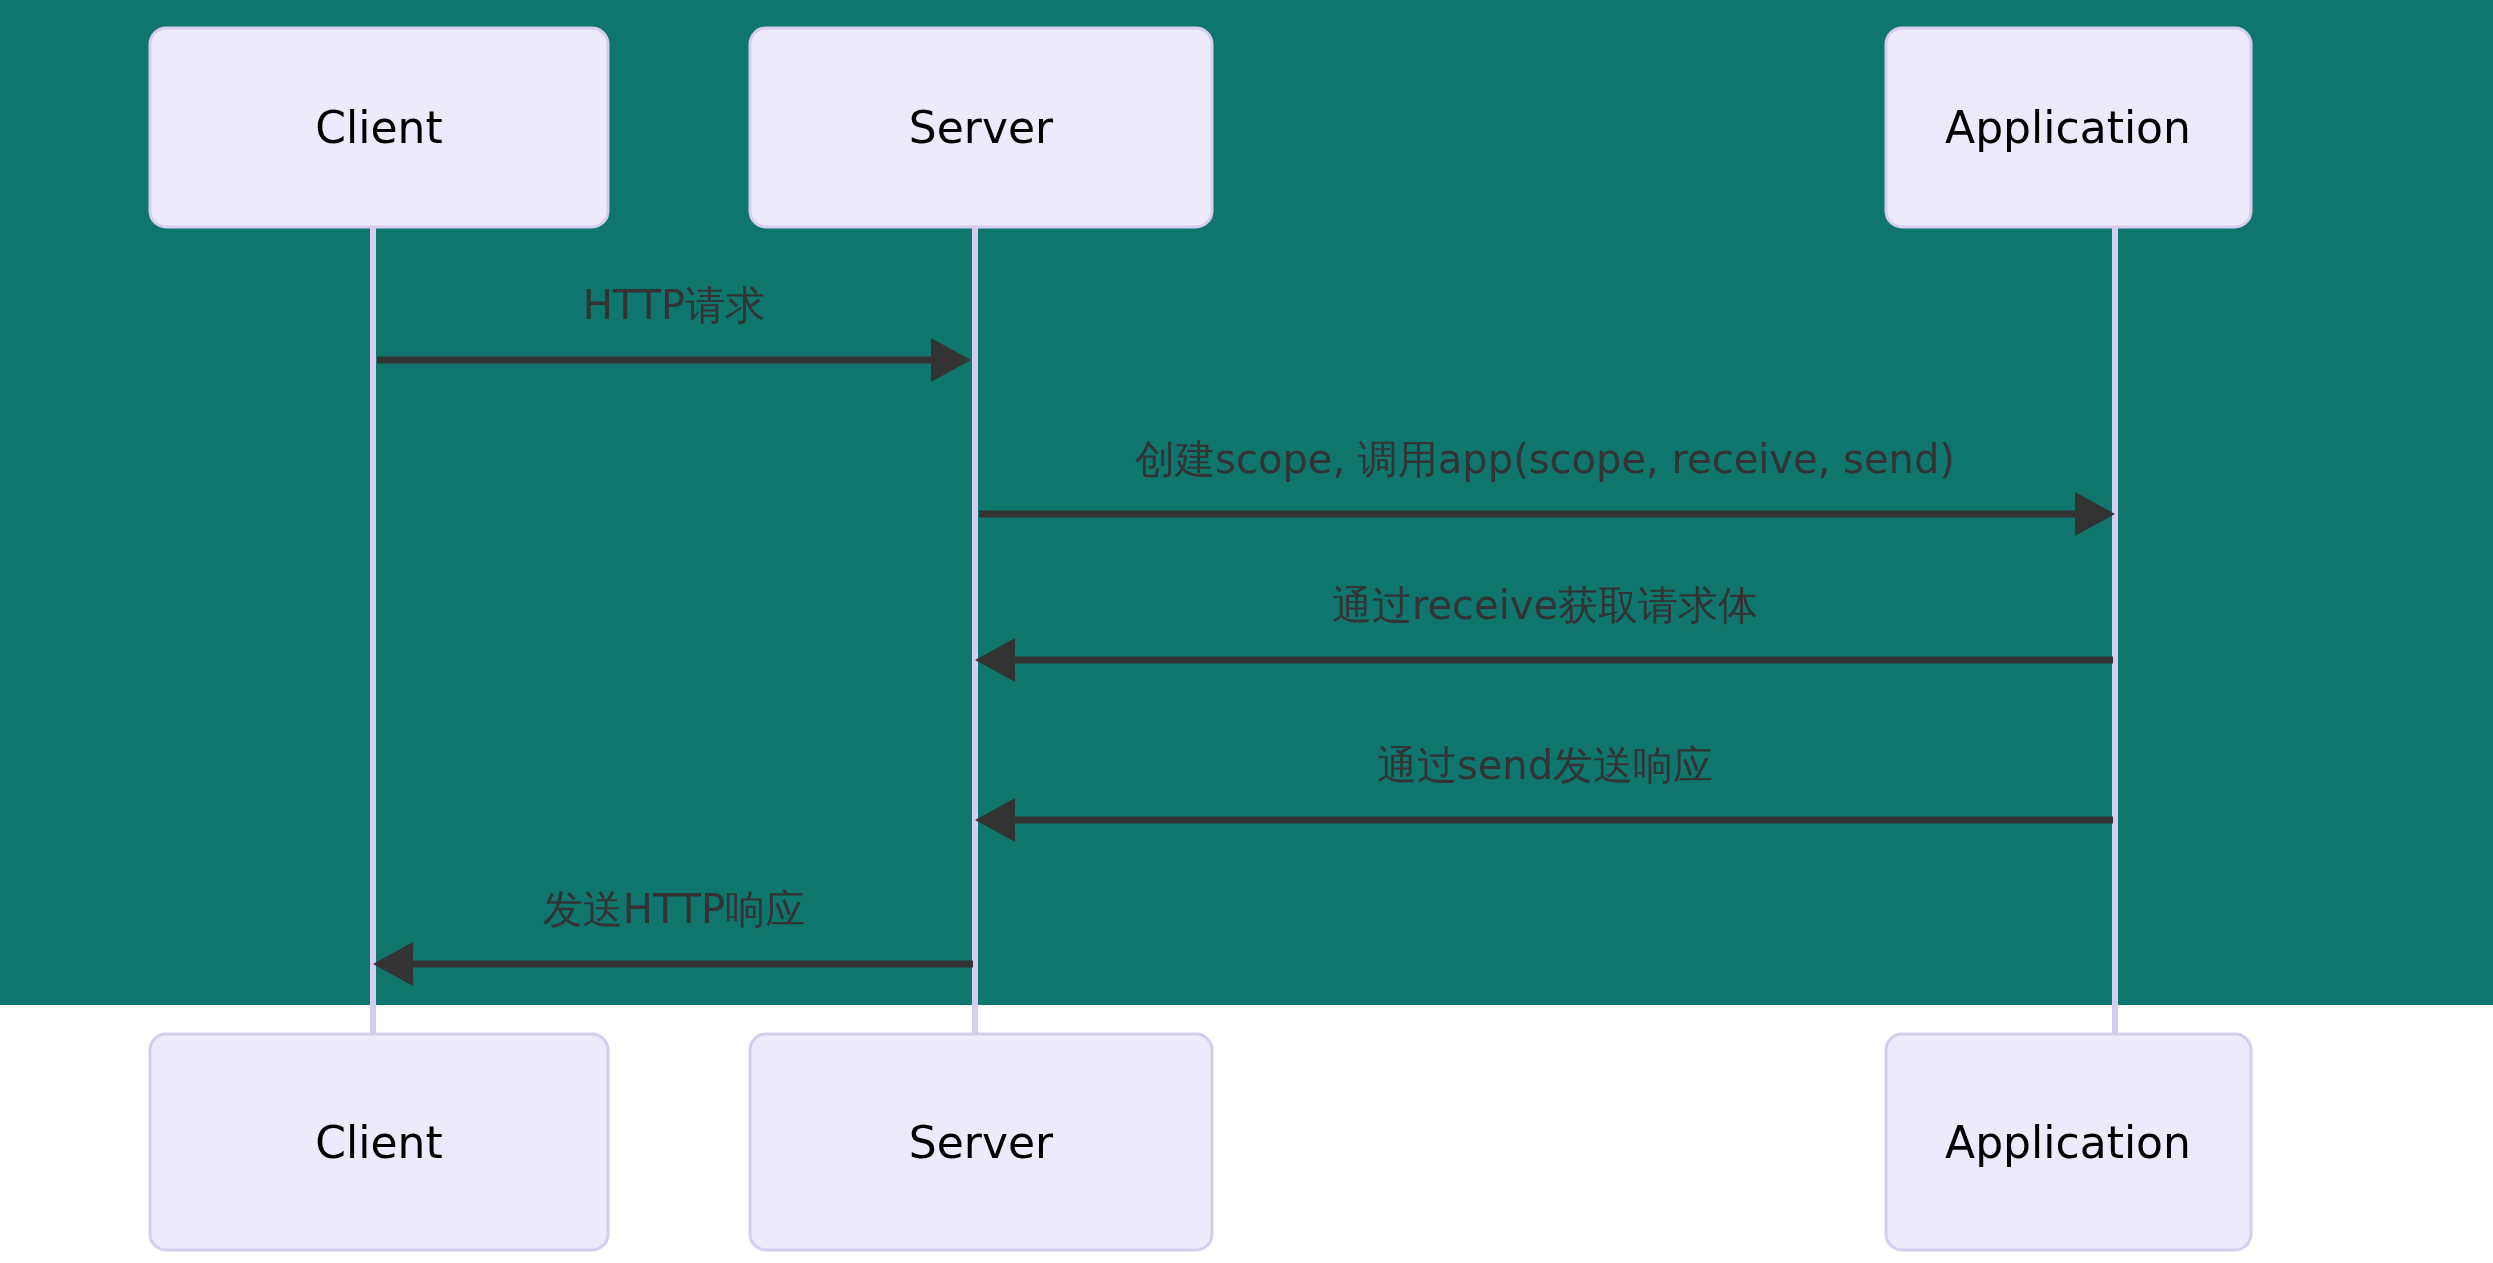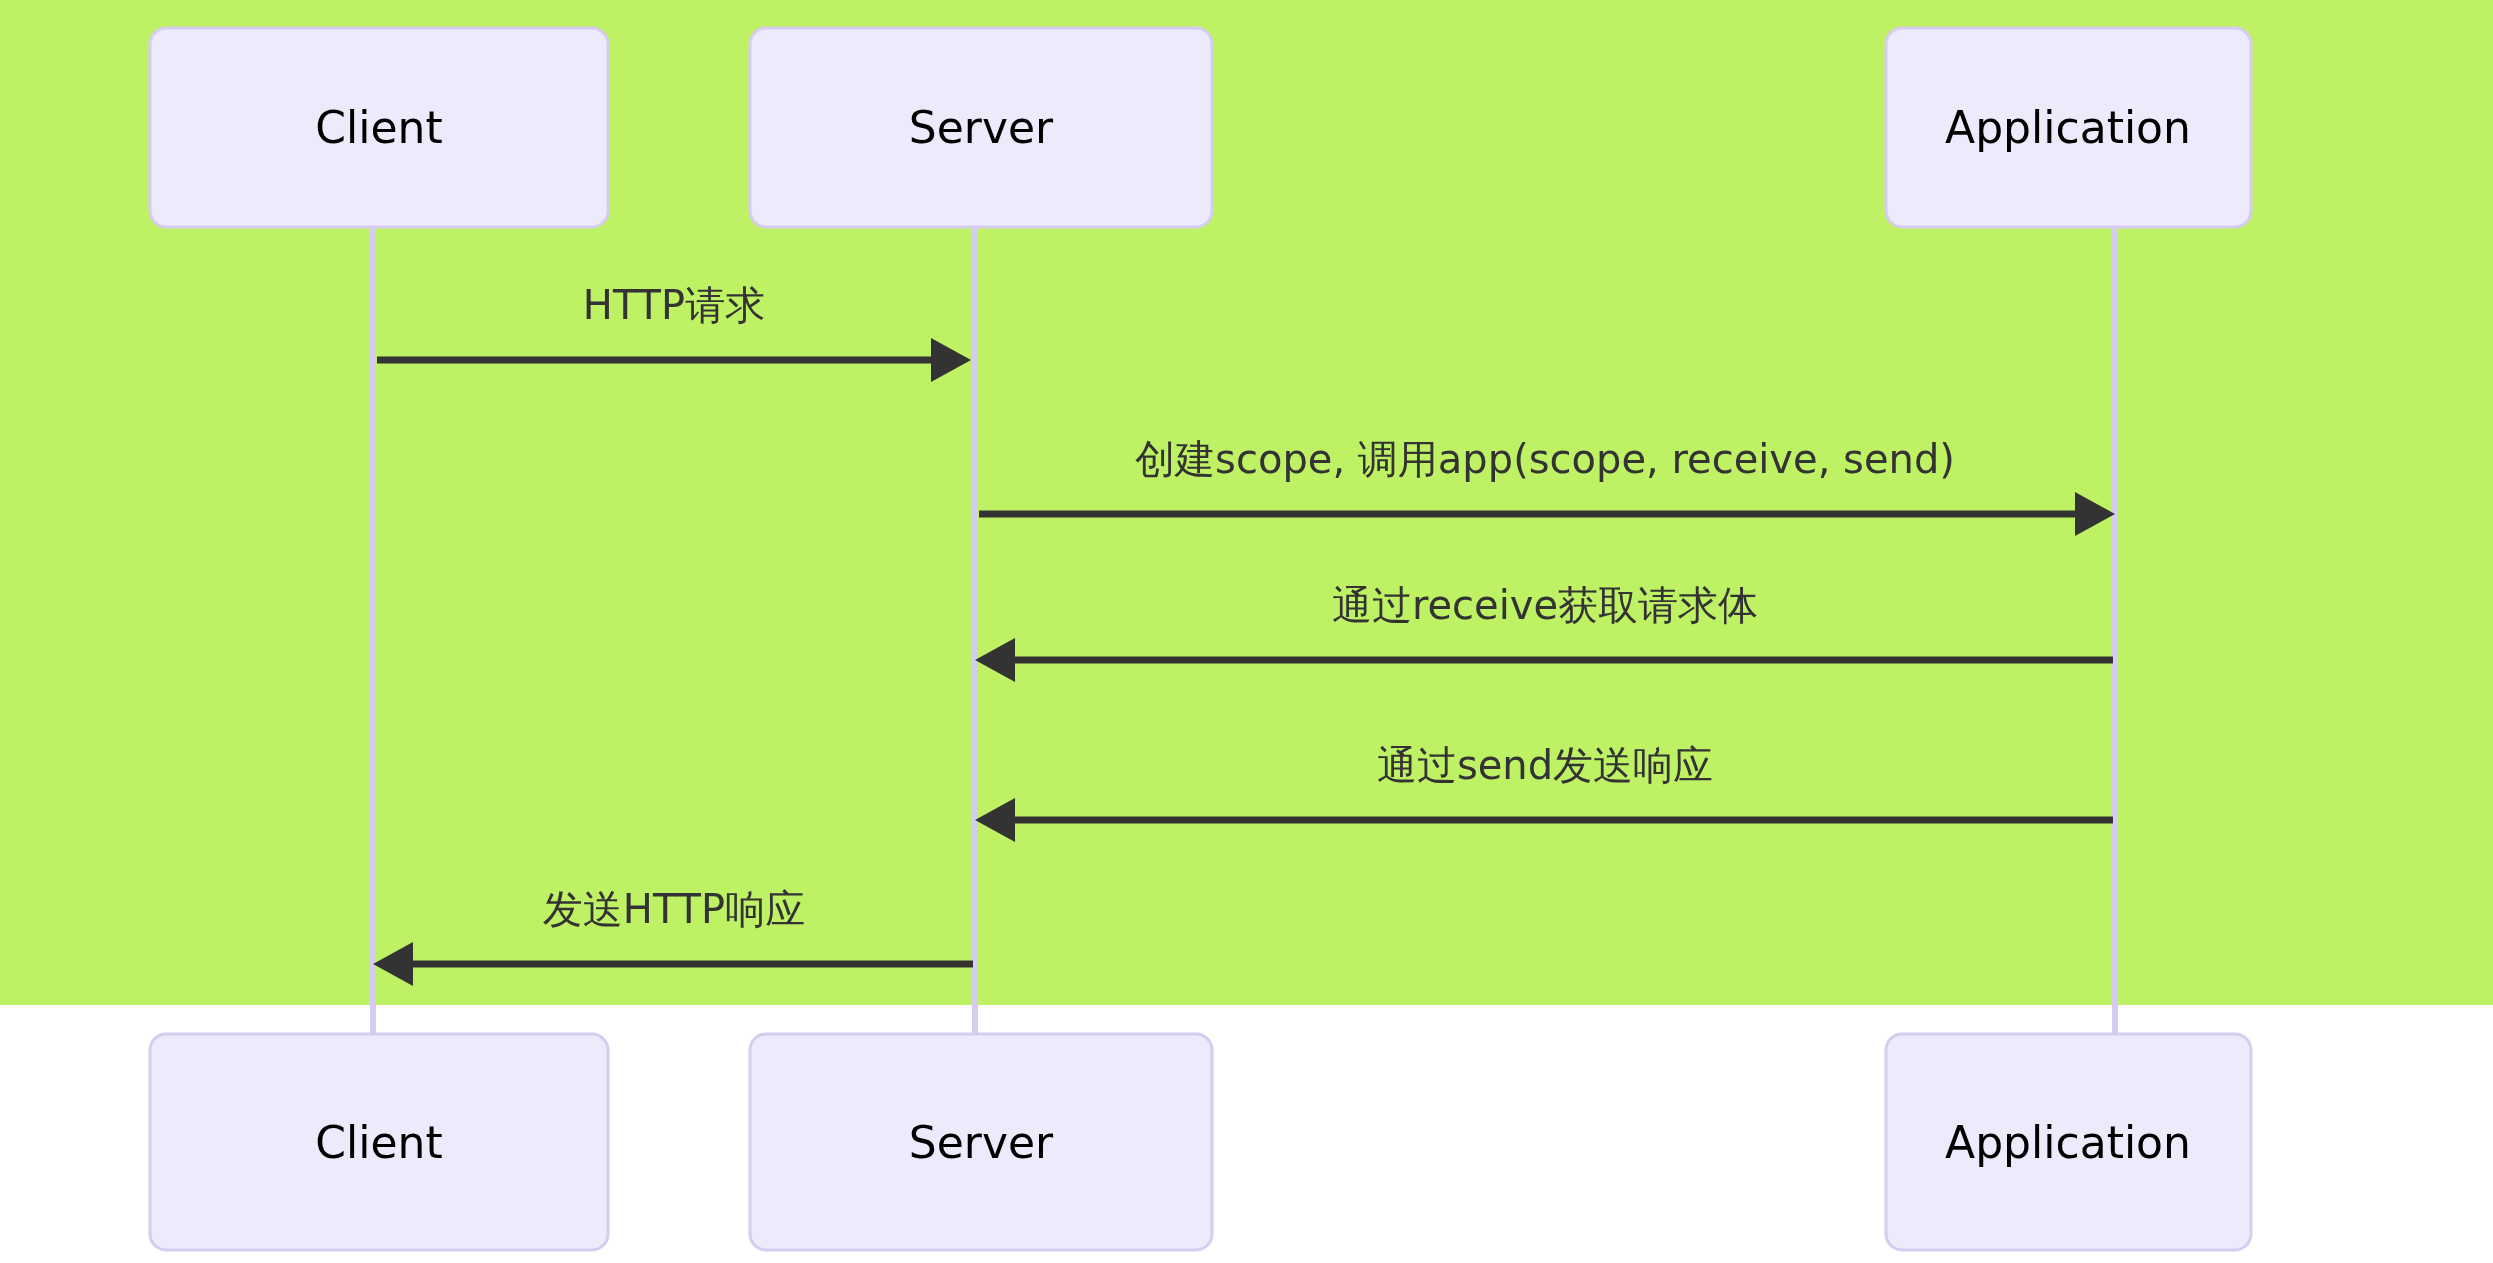--- a/index.html
+++ b/index.html
@@ -10,21 +10,21 @@
   body {
     width: 2493px;
     height: 1263px;
     overflow: hidden;
     font-family: "DejaVu Sans", "Liberation Sans", sans-serif;
   }
   #diagram-root {
     position: relative;
     width: 2493px;
     height: 1005px;
-    background: #bef264;
+    background: #0f766e;
   }
   svg#sequence-svg {
     position: absolute;
     top: 0;
     left: 0;
     width: 2493px;
     height: 1263px;
     display: block;
   }
   .actor-box {

